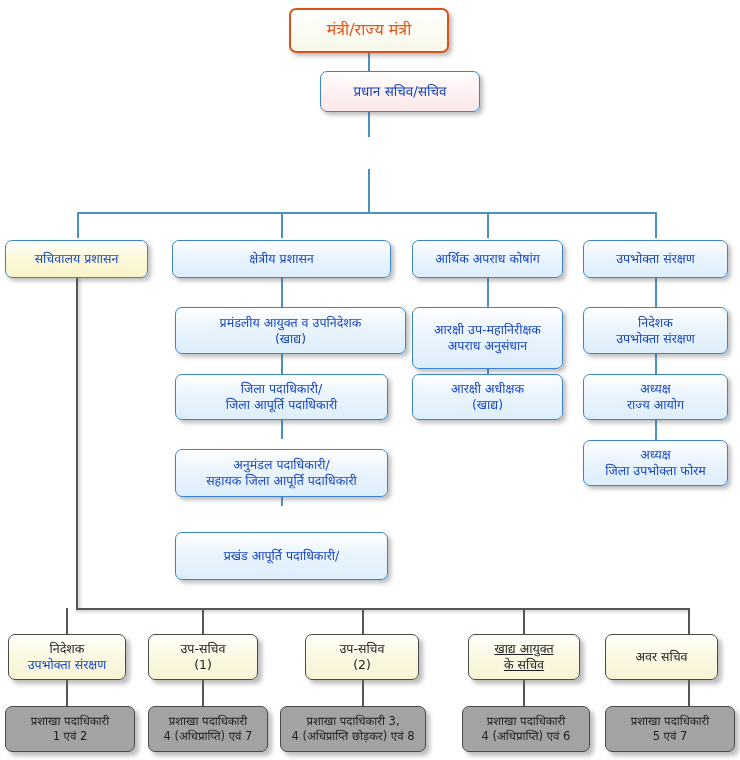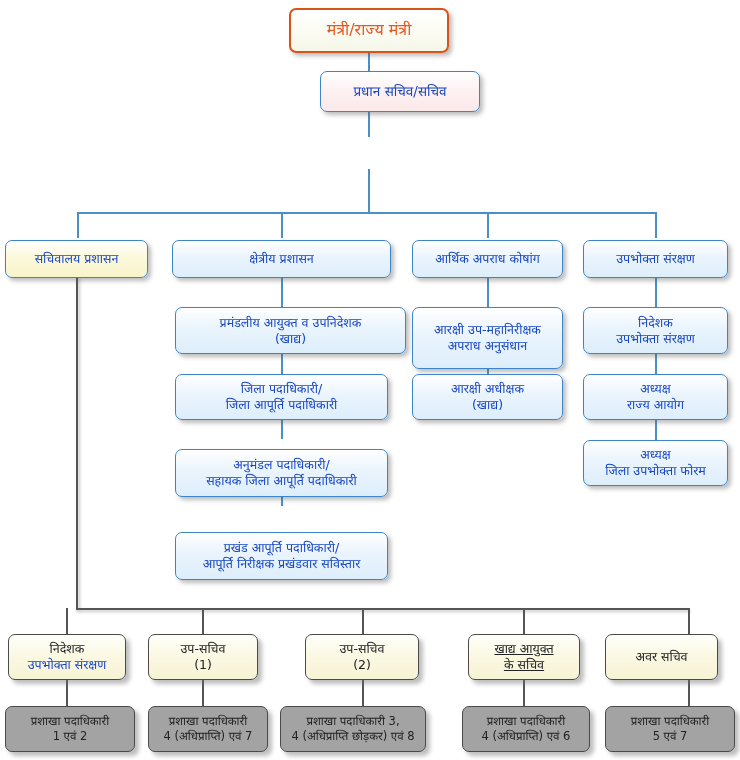--- a/index.html
+++ b/index.html
@@ -181,21 +181,20 @@
   <div class="node blue" style="left:175px; top:439px; width:213px; height:48px;margin-top:10px;">
     <span class="txt">
       <span class="l1">अनुमंडल पदाधिकारी/</span>
       <span class="l2">सहायक जिला आपूर्ति पदाधिकारी</span>
     </span>
   </div>
 
   <div class="node blue" style="left:175px; top:532px; width:213px; height:48px;">
     <span class="txt">
       <span class="l1">प्रखंड आपूर्ति पदाधिकारी/</span>
-      <span class="l2">आपूर्ति निरीक्षक प्रखंडवार सविस्तार</span>
     </span>
   </div>
 
   <div class="node blue" style="left:412px; top:307px; width:151px; height:62px;">
     <span class="txt">
       <span class="l1">आरक्षी उप-महानिरीक्षक</span>
       <span class="l2">अपराध अनुसंधान</span>
     </span>
   </div>
 

